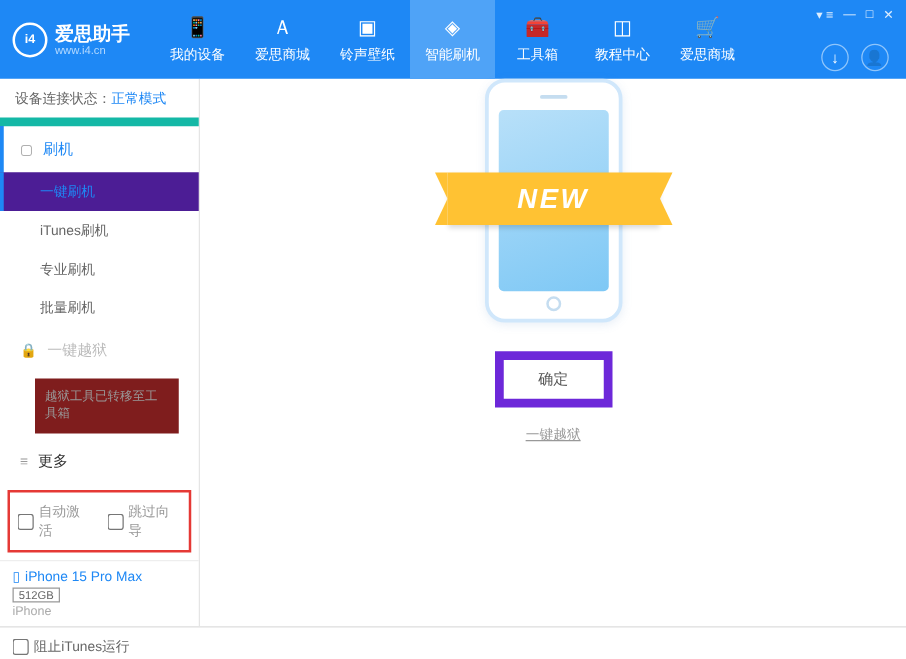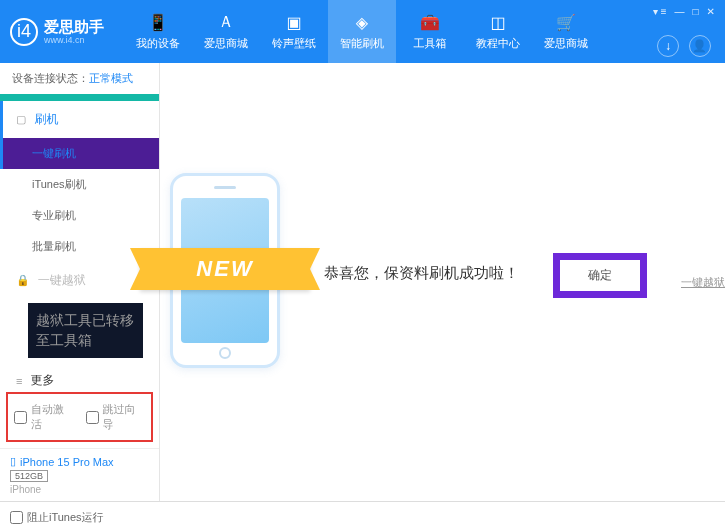--- a/index.html
+++ b/index.html
@@ -1,48 +1,48 @@
 <!DOCTYPE html>
 <html><head>
 <meta charset="utf-8">
 <style>
 *{margin:0;padding:0;box-sizing:border-box;font-family:"Microsoft YaHei",Arial,sans-serif}
 body{width:725px;height:527px;overflow:hidden;background:#fff;font-size:12px;color:#333}
 .header{background:#1e88f5;height:63px;display:flex;align-items:center;padding:0 10px;position:relative}
 .logo-area{display:flex;align-items:center;gap:6px;margin-right:20px}
-.logo-icon{width:28px;height:28px;border:2px solid #fff;border-radius:50%;display:flex;align-items:center;justify-content:center;color:#fff;font-weight:normal;font-size:18px}
+.logo-icon{width:28px;height:28px;border:2px solid #fff;border-radius:50%;display:flex;align-items:center;justify-content:center;color:#fff;font-weight:bold;font-size:10px}
 .logo-text{color:#fff;font-size:15px;font-weight:bold}
 .logo-sub{color:#b3d9ff;font-size:9px;margin-top:-2px}
 .nav{display:flex;height:100%}
 .nav-item{width:68px;display:flex;flex-direction:column;align-items:center;justify-content:center;color:#fff;cursor:pointer;gap:4px}
 .nav-item.active{background:#4fa3f7}
 .nav-icon{width:20px;height:20px;display:flex;align-items:center;justify-content:center;font-size:16px}
 .nav-label{font-size:11px}
 .header-right{position:absolute;right:10px;top:6px;display:flex;gap:8px;color:#fff;font-size:10px}
 .header-btn{cursor:pointer;opacity:0.85}
 .header-circles{position:absolute;right:14px;bottom:6px;display:flex;gap:10px}
 .circle-btn{width:22px;height:22px;border:1.5px solid #8fc5fb;border-radius:50%;display:flex;align-items:center;justify-content:center;color:#fff;cursor:pointer}
 .body{display:flex;height:438px}
 .sidebar{width:160px;border-right:1px solid #e5e5e5;display:flex;flex-direction:column}
 .status-bar{padding:8px 12px;border-bottom:7px solid #14b8a6;font-size:11px;color:#666}
 .status-mode{color:#1e88f5}
 .menu{flex:1;overflow:auto}
 .menu-group{padding:10px 16px;font-size:12px;color:#333;display:flex;align-items:center;gap:8px;cursor:pointer}
 .menu-group.active-group{border-left:3px solid #1e88f5;color:#1e88f5;padding-left:13px}
 .menu-item{padding:8px 16px 8px 32px;font-size:11px;color:#666;cursor:pointer}
 .menu-item.active{background:#4c1d95;color:#1e88f5;border-left:3px solid #1e88f5;padding-left:29px}
-.menu-note{margin:4px 16px 4px 28px;padding:8px;background:#0f172a;font-size:14px;color:#999;line-height:1.4}
+.menu-note{margin:4px 16px 4px 28px;padding:8px;background:#7f1d1d;font-size:10px;color:#999;line-height:1.4}
 .checkbox-area{border:2px solid #e53935;margin:6px;padding:8px 6px;display:flex;gap:12px}
 .cb{display:flex;align-items:center;gap:4px;font-size:11px;color:#999}
 .cb input{cursor:pointer}
 .device-info{padding:6px 10px;border-top:1px solid #eee}
 .device-name{color:#1e88f5;font-size:11px;display:flex;align-items:center;gap:4px}
 .device-badge{display:inline-block;border:1px solid #999;padding:0 4px;font-size:9px;color:#666;margin-top:2px}
 .device-type{color:#aaa;font-size:10px;margin-top:2px}
-.main{flex:1;display:flex;flex-direction:row;align-items:center;justify-content:space-between;position:relative}
+.main{flex:1;display:flex;flex-direction:column;align-items:center;justify-content:flex-start;position:relative}
 .phone-illustration{width:130px;height:200px;position:relative;margin-bottom:18px}
 .phone-body{width:110px;height:195px;background:#fff;border:3px solid #d0e7fb;border-radius:16px;margin:0 auto;position:relative;box-shadow:0 2px 8px rgba(100,150,200,0.15)}
 .phone-screen{position:absolute;top:22px;left:8px;right:8px;bottom:22px;background:linear-gradient(160deg,#b8e0f9,#7ec8f5);border-radius:4px}
 .phone-speaker{position:absolute;top:10px;left:50%;transform:translateX(-50%);width:22px;height:3px;background:#c5ddf0;border-radius:2px}
 .phone-home{position:absolute;bottom:6px;left:50%;transform:translateX(-50%);width:12px;height:12px;border:2px solid #c5ddf0;border-radius:50%}
 .new-banner{position:absolute;top:75px;left:-20px;right:-20px;height:42px;background:#ffc233;display:flex;align-items:center;justify-content:center;font-weight:bold;font-size:22px;color:#fff;font-style:italic;letter-spacing:2px;box-shadow:0 2px 4px rgba(0,0,0,0.15)}
 .new-banner::before,.new-banner::after{content:"";position:absolute;width:0;height:0;border-style:solid}
 .new-banner::before{left:-10px;top:0;border-width:21px 0 21px 10px;border-color:#ffc233 transparent #ffc233 transparent}
 .new-banner::after{right:-10px;top:0;border-width:21px 10px 21px 0;border-color:#ffc233 transparent #ffc233 transparent}
 .success-msg{font-size:15px;color:#333;margin-bottom:18px}
@@ -159,21 +159,20 @@
 
   <div class="main">
     <div class="phone-illustration">
       <div class="phone-body">
         <div class="phone-speaker"></div>
         <div class="phone-screen"></div>
         <div class="phone-home"></div>
       </div>
       <div class="new-banner">NEW</div>
     </div>
-    <div class="success-msg">恭喜您，保资料刷机成功啦！</div>
     <button class="confirm-btn">确定</button>
     <a class="log-link">一键越狱</a>
   </div>
 </div>
 
 <div class="footer">
   <label class="footer-left">
     <input type="checkbox" style="">
     <span>阻止iTunes运行</span>
   </label>

